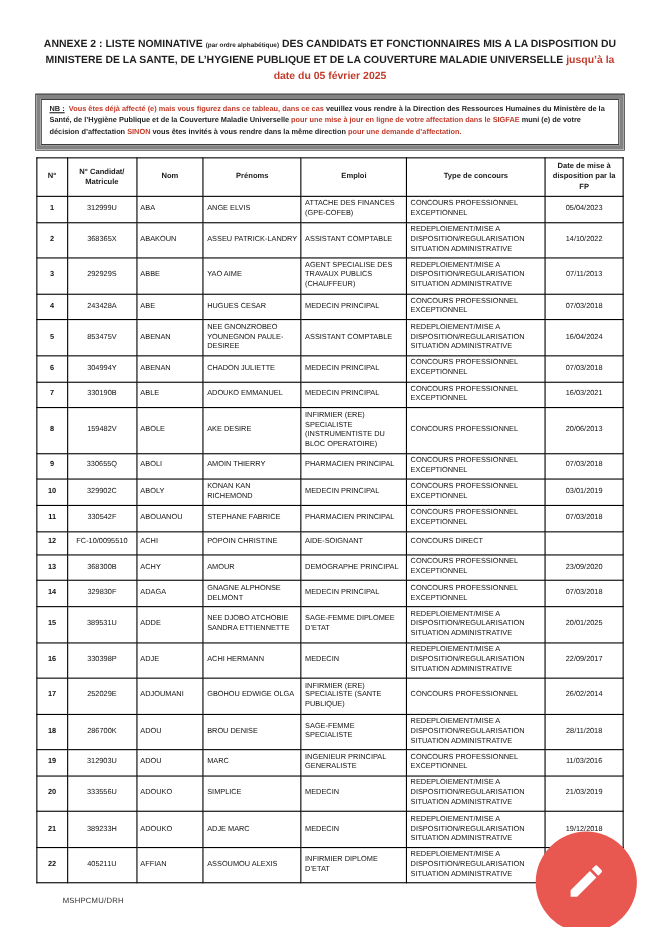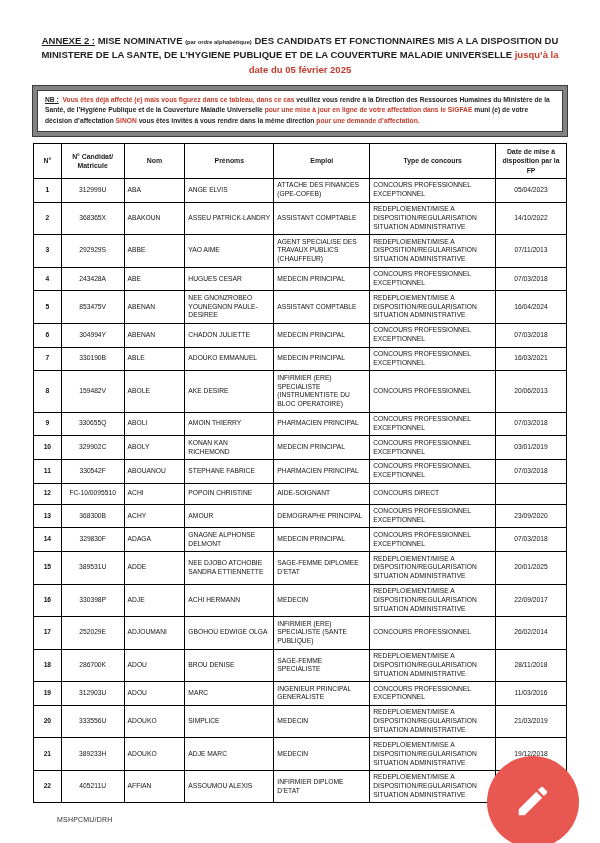--- a/index.html
+++ b/index.html
@@ -14,21 +14,21 @@
   .page { padding: 34px 33px 0 33px; }
 
   
   .doc-title {
     text-align: center;
     font-weight: bold;
     font-size: 9.5px;
     line-height: 1.5;
     color: #1f1f1f;
   }
-  .doc-title .underlined { text-decoration: underline; }
+  .doc-title .underlined { }
   .doc-title .tiny { font-size: 5.8px; }
   .red-text { color: #c23b2a; }
 
   
   .nb-box {
     margin-top: 9px;
     border: 4px solid #838383;
     box-shadow: 0 0 0 1px #3d3d3d, inset 0 0 0 1px #3d3d3d;
     padding: 5px 8px;
     font-size: 6.7px;
@@ -92,21 +92,21 @@
   }
   .fab svg { width: 38px; height: 38px; }
 </style>
 </head>
 <body>
 
 <div class="page">
 
   <div class="doc-title">
     <span class="underlined">ANNEXE 2 :</span>
-    <span>MISE NOMINATIVE</span>
+    <span>LISTE NOMINATIVE</span>
     <span class="tiny">(par ordre alphabétique)</span>
     <span>DES CANDIDATS ET FONCTIONNAIRES MIS A LA DISPOSITION DU MINISTERE DE LA SANTE, DE L’HYGIENE PUBLIQUE ET DE LA COUVERTURE MALADIE UNIVERSELLE</span>
     <span class="red-text">jusqu’à la date du 05 février 2025</span>
   </div>
 
   <div class="nb-box">
     <span class="nb-label">NB :</span><span><span class="red-text"> Vous êtes déjà affecté (e) mais vous figurez dans ce tableau, dans ce cas</span><span> veuillez vous rendre à la Direction des Ressources Humaines du Ministère de la Santé, de l’Hygiène Publique et de la Couverture Maladie Universelle</span><span class="red-text"> pour une mise à jour en ligne de votre affectation dans le SIGFAE</span><span> muni (e) de votre décision d’affectation</span><span class="red-text"> SINON</span><span> vous êtes invités à vous rendre dans la même direction</span><span class="red-text"> pour une demande d’affectation.</span></span>
   </div>
 
   <table class="candidates">

